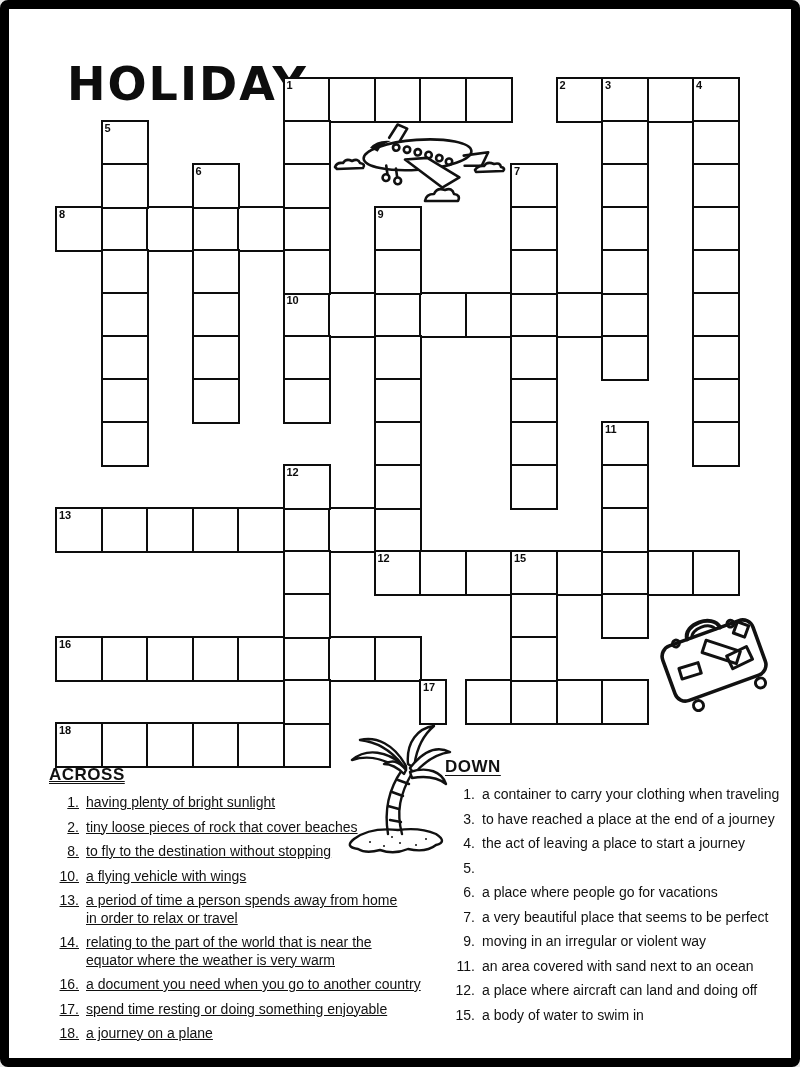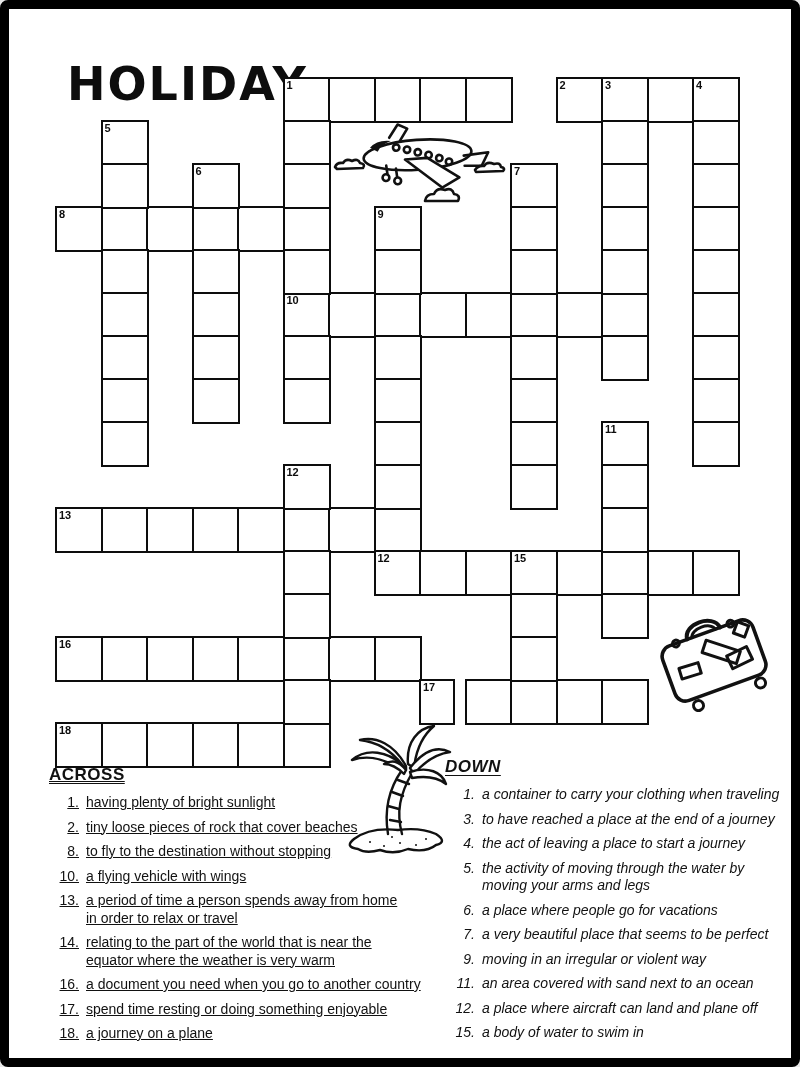--- a/index.html
+++ b/index.html
@@ -129,21 +129,21 @@
       <div class="cell" style="left: 46px; top: 627px; width: 48px; height: 45.5px;">
         <span class="num">16</span>
       </div>
       <div class="cell" style="left: 91.5px; top: 627px; width: 48px; height: 45.5px;"></div>
       <div class="cell" style="left: 137px; top: 627px; width: 48px; height: 45.5px;"></div>
       <div class="cell" style="left: 182.5px; top: 627px; width: 48px; height: 45.5px;"></div>
       <div class="cell" style="left: 228px; top: 627px; width: 48px; height: 45.5px;"></div>
       <div class="cell" style="left: 273.5px; top: 627px; width: 48px; height: 45.5px;"></div>
       <div class="cell" style="left: 319px; top: 627px; width: 48px; height: 45.5px;"></div>
       <div class="cell" style="left: 364.5px; top: 627px; width: 48px; height: 45.5px;"></div>
-      <div class="cell" style="left: 410px; top: 670px; width: 36px; height: 45.5px;">
+      <div class="cell" style="left: 410px; top: 670px; width: 28px; height: 45.5px;">
         <span class="num">17</span>
       </div>
       <div class="cell" style="left: 455.5px; top: 670px; width: 48px; height: 45.5px;"></div>
       <div class="cell" style="left: 501px; top: 670px; width: 48px; height: 45.5px;"></div>
       <div class="cell" style="left: 546.5px; top: 670px; width: 48px; height: 45.5px;"></div>
       <div class="cell" style="left: 592px; top: 670px; width: 48px; height: 45.5px;"></div>
       <div class="cell" style="left: 46px; top: 713px; width: 48px; height: 45.5px;">
         <span class="num">18</span>
       </div>
       <div class="cell" style="left: 91.5px; top: 713px; width: 48px; height: 45.5px;"></div>
@@ -330,59 +330,57 @@
           <div class="clue-num">17.</div>
           <div class="clue-text">spend time resting or doing something enjoyable</div>
         </div>
         <div class="clue-item">
           <div class="clue-num">18.</div>
           <div class="clue-text">a journey on a plane</div>
         </div>
       </div>
   </div>
 
-  <div class="clue-col" id="down-col" style="left:436px;top:748px;width:356px;font-style:italic;">
+  <div class="clue-col" id="down-col" style="left:436px;top:748px;width:356px;">
     <div class="clue-head">DOWN</div>
     <div id="down-list">
         <div class="clue-item">
           <div class="clue-num">1.</div>
           <div class="clue-text">a container to carry your clothing when traveling</div>
         </div>
         <div class="clue-item">
           <div class="clue-num">3.</div>
           <div class="clue-text">to have reached a place at the end of a journey</div>
         </div>
         <div class="clue-item">
           <div class="clue-num">4.</div>
           <div class="clue-text">the act of leaving a place to start a journey</div>
         </div>
         <div class="clue-item">
           <div class="clue-num">5.</div>
-          <div class="clue-text">the activity of moving through the water by
-moving your arms and legs</div>
         </div>
         <div class="clue-item">
           <div class="clue-num">6.</div>
           <div class="clue-text">a place where people go for vacations</div>
         </div>
         <div class="clue-item">
           <div class="clue-num">7.</div>
           <div class="clue-text">a very beautiful place that seems to be perfect</div>
         </div>
         <div class="clue-item">
           <div class="clue-num">9.</div>
           <div class="clue-text">moving in an irregular or violent way</div>
         </div>
         <div class="clue-item">
           <div class="clue-num">11.</div>
           <div class="clue-text">an area covered with sand next to an ocean</div>
         </div>
         <div class="clue-item">
           <div class="clue-num">12.</div>
-          <div class="clue-text">a place where aircraft can land and plane off</div>
+          <div class="clue-text">a place where aircraft can land and doing off</div>
         </div>
         <div class="clue-item">
           <div class="clue-num">15.</div>
           <div class="clue-text">a body of water to swim in</div>
         </div>
       </div>
   </div>
 
 
 </div>

